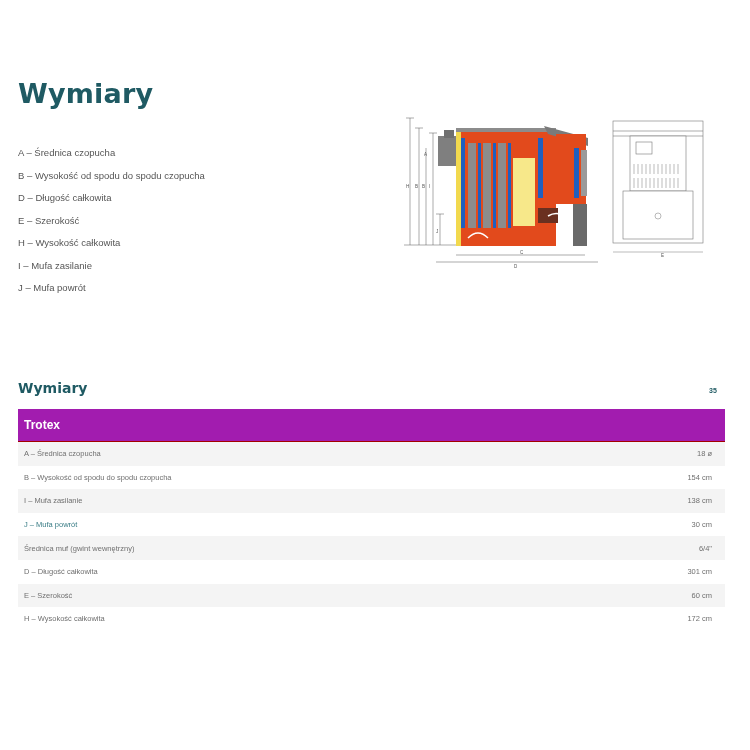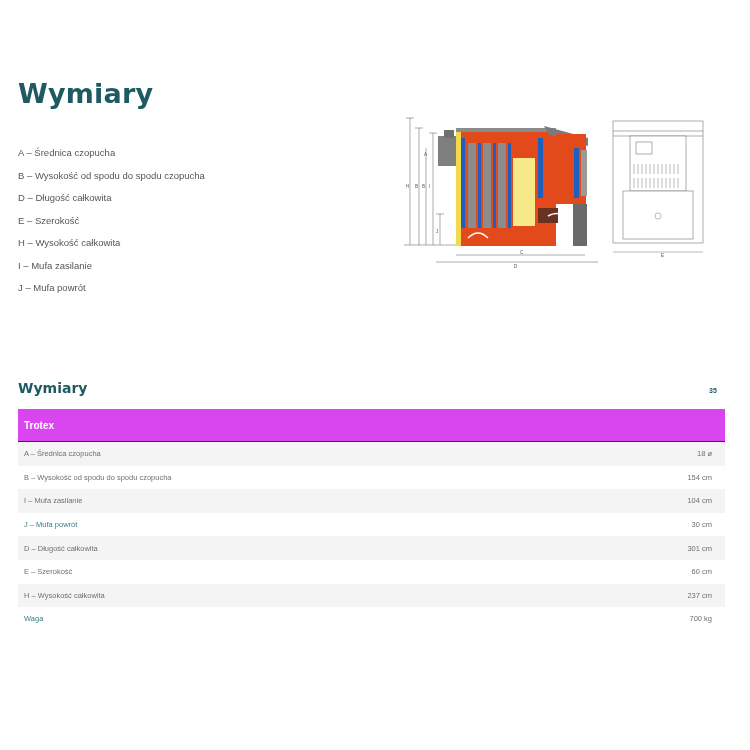--- a/index.html
+++ b/index.html
@@ -26,22 +26,22 @@
     font-family: "DejaVu Sans", sans-serif; font-weight: bold;
     font-size: 14px; color: #1f5a63;
   }
   .page-num {
     position: absolute; left: 709px; top: 387px;
     font-size: 7px; font-weight: bold; color: #1f5a63;
   }
 
   .spec-table { position: absolute; left: 18px; top: 409px; width: 707px; }
   .table-header {
-    height: 33px; background: #d946ef; color: #ffffff;
-    font-size: 10px; font-weight: bold; padding-left: 6px; line-height: 33px;
+    height: 33px; background: #a21caf; color: #ffffff;
+    font-size: 12px; font-weight: bold; padding-left: 6px; line-height: 33px;
     border-bottom: 1px solid #a30000;
   }
   .table-row {
     height: 23.6px; display: flex; justify-content: space-between; align-items: center;
     padding: 0 13px 0 6px; font-size: 7.5px; color: #707070;
   }
   .table-row:nth-child(odd) { background: #f4f4f4; }
   .table-row:nth-child(even) { background: #ffffff; }
   .table-row .label.accent { color: #3a7d86; }
 </style>
@@ -172,36 +172,36 @@
     <div class="table-row">
         <span class="label">A – Średnica czopucha</span>
         <span class="value">18 ø</span>
       </div>
     <div class="table-row">
         <span class="label">B – Wysokość od spodu do spodu czopucha</span>
         <span class="value">154 cm</span>
       </div>
     <div class="table-row">
         <span class="label">I – Mufa zasilanie</span>
-        <span class="value">104 cm</span>
+        <span class="value">138 cm</span>
       </div>
     <div class="table-row">
         <span class="label accent">J – Mufa powrót</span>
         <span class="value">30 cm</span>
       </div>
     <div class="table-row">
+        <span class="label">Średnica muf (gwint wewnętrzny)</span>
+        <span class="value">6/4"</span>
+      </div>
+    <div class="table-row">
         <span class="label">D – Długość całkowita</span>
         <span class="value">301 cm</span>
       </div>
     <div class="table-row">
         <span class="label">E – Szerokość</span>
         <span class="value">60 cm</span>
       </div>
     <div class="table-row">
         <span class="label">H – Wysokość całkowita</span>
-        <span class="value">237 cm</span>
-      </div>
-    <div class="table-row">
-        <span class="label accent">Waga</span>
-        <span class="value">700 kg</span>
+        <span class="value">172 cm</span>
       </div>
   </div>
 </div>
 
 </body></html>

